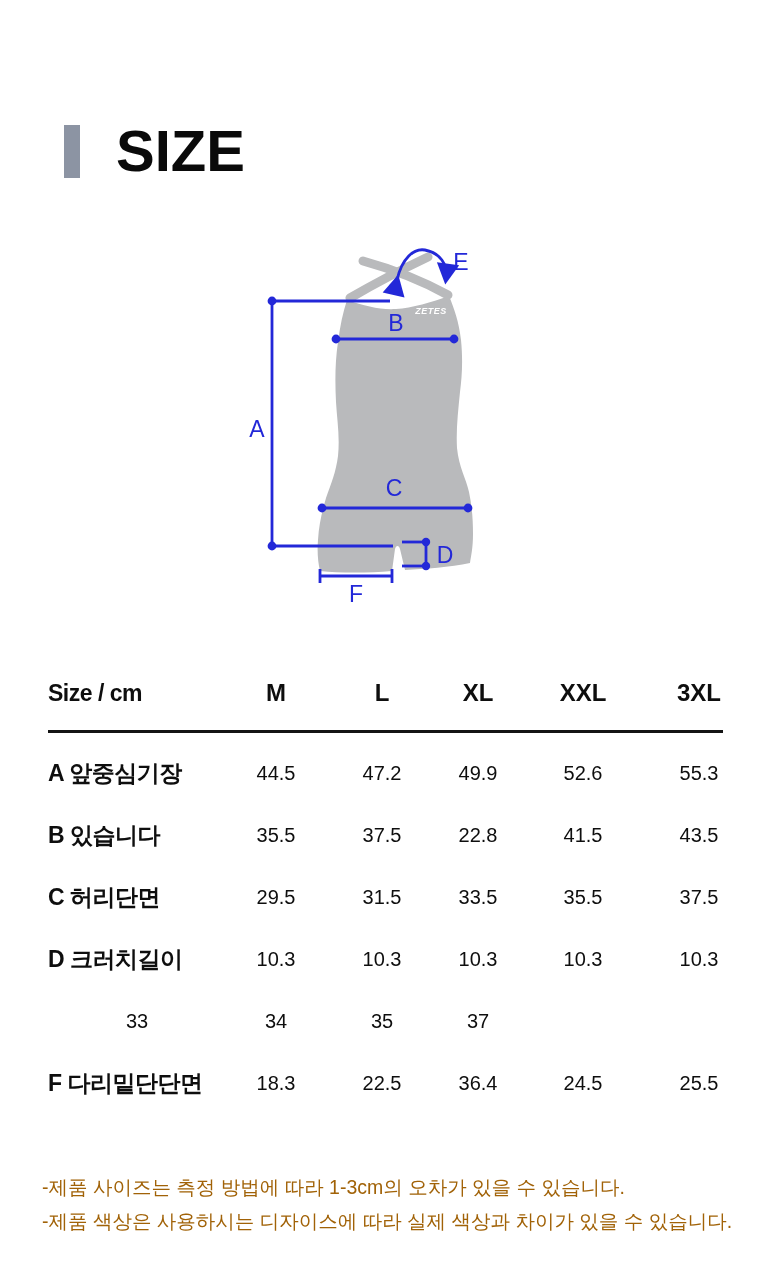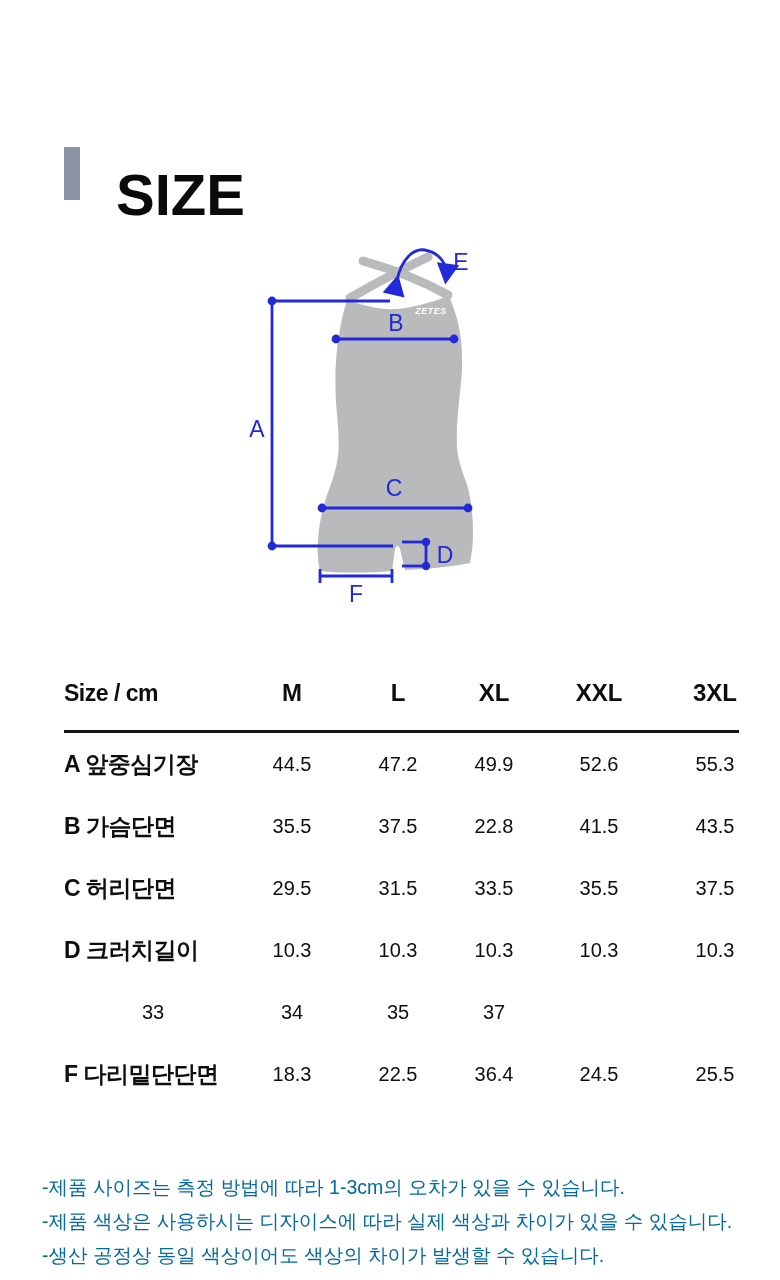--- a/index.html
+++ b/index.html
@@ -3,37 +3,37 @@
 <meta charset="utf-8">
 <style>
   html,body{margin:0;padding:0;background:#ffffff;}
   #page{
     position:relative;width:780px;height:1280px;background:#ffffff;overflow:hidden;
     font-family:"Liberation Sans","DejaVu Sans",sans-serif;color:#0e0e0e;
   }
   
   #title-row{position:absolute;left:64px;top:122px;display:flex;align-items:center;}
   #title-bar{width:16px;height:53px;background:#8c94a3;margin-right:36px;}
-  #title-text{font-size:58px;font-weight:700;letter-spacing:0px;color:#0a0a0a;line-height:1;margin-top:44px;}
+  #title-text{font-size:58px;font-weight:700;letter-spacing:0px;color:#0a0a0a;line-height:1;}
   
   #diagram{position:absolute;left:0;top:0;}
   .measure-label{font-size:23px;fill:#2328d8;font-weight:500;}
   
-  #size-table{position:absolute;left:64px;top:656px;width:702px;}
+  #size-table{position:absolute;left:48px;top:656px;width:702px;}
   .t-grid{display:grid;grid-template-columns:178px 100px 112px 80px 130px 102px;}
   .t-head{height:74px;align-items:center;}
   .t-head .cell{font-weight:700;font-size:24px;}
   .t-divider{width:675px;height:3px;background:#141414;}
-  .t-body{}
+  .t-body{padding-top:9px;}
   .t-row{height:62px;align-items:center;}
   .cell{display:flex;justify-content:center;align-items:center;}
   .cell.lbl{justify-content:flex-start;font-weight:700;font-size:23px;letter-spacing:-0.5px;}
   .cell.val{font-size:20px;font-weight:400;}
   
-  #notes{position:absolute;left:42px;top:1170px;font-size:19.5px;line-height:34px;color:#0369a1;}
+  #notes{position:absolute;left:42px;top:1170px;font-size:19.5px;line-height:34px;color:#a16207;}
   .note-line{white-space:nowrap;}
 </style>
 </head>
 <body>
 
 <div id="page">
 
   <div id="title-row">
     <div id="title-bar"></div>
     <div id="title-text">SIZE</div>
@@ -134,21 +134,21 @@
     <div class="t-body">
       <div class="t-grid t-row">
         <div class="cell lbl">A 앞중심기장</div>
         <div class="cell val">44.5</div>
         <div class="cell val">47.2</div>
         <div class="cell val">49.9</div>
         <div class="cell val">52.6</div>
         <div class="cell val">55.3</div>
       </div>
       <div class="t-grid t-row">
-        <div class="cell lbl">B 가슴단면</div>
+        <div class="cell lbl">B 있습니다</div>
         <div class="cell val">35.5</div>
         <div class="cell val">37.5</div>
         <div class="cell val">22.8</div>
         <div class="cell val">41.5</div>
         <div class="cell val">43.5</div>
       </div>
       <div class="t-grid t-row">
         <div class="cell lbl">C 허리단면</div>
         <div class="cell val">29.5</div>
         <div class="cell val">31.5</div>
@@ -177,16 +177,15 @@
         <div class="cell val">36.4</div>
         <div class="cell val">24.5</div>
         <div class="cell val">25.5</div>
       </div>
     </div>
   </div>
 
   <div id="notes">
     <div class="note-line">-제품 사이즈는 측정 방법에 따라 1-3cm의 오차가 있을 수 있습니다.</div>
     <div class="note-line">-제품 색상은 사용하시는 디자이스에 따라 실제 색상과 차이가 있을 수 있습니다.</div>
-    <div class="note-line">-생산 공정상 동일 색상이어도 색상의 차이가 발생할 수 있습니다.</div>
   </div>
 
 </div>
 
 </body></html>

